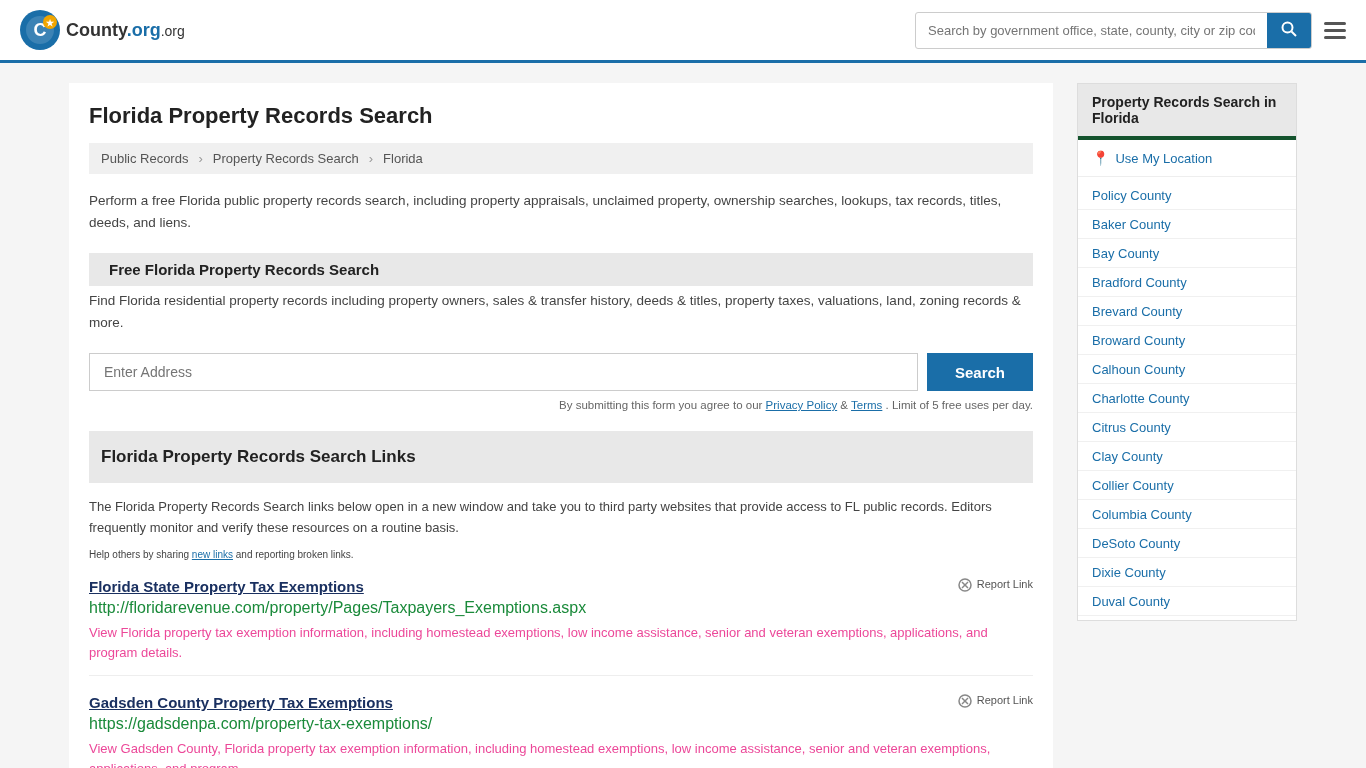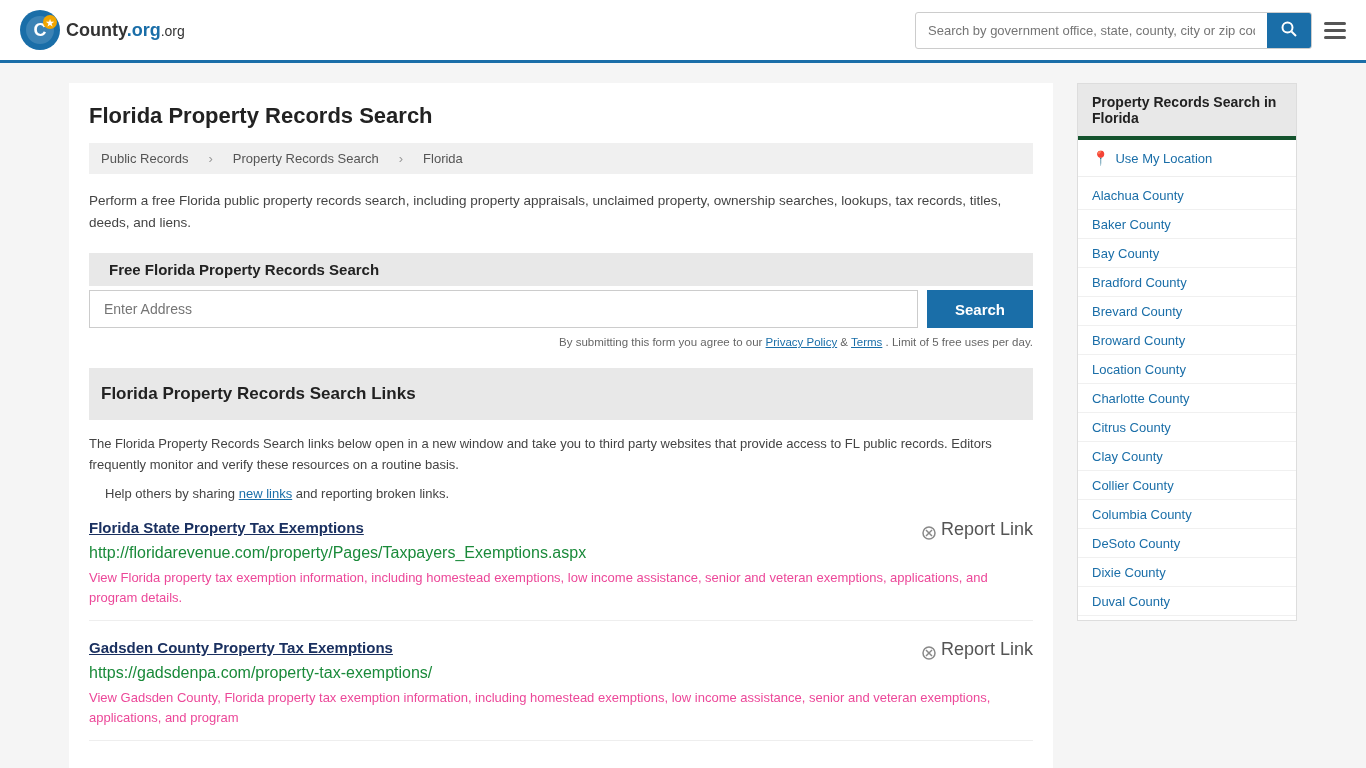--- a/index.html
+++ b/index.html
@@ -102,21 +102,21 @@
       margin-bottom: 14px;
     }
     .breadcrumb {
       background: #f0f0f0;
       padding: 8px 12px;
       font-size: 13px;
       color: #555;
       margin-bottom: 16px;
       display: flex;
       align-items: center;
-      gap: 20px;
+      gap: 10px;
     }
     .breadcrumb a {
       color: #555;
       text-decoration: none;
     }
     .breadcrumb .sep { color: #999; }
 
     .description {
       font-size: 13.5px;
       color: #444;
@@ -176,24 +176,23 @@
       margin-bottom: 14px;
     }
 
     .links-description {
       font-size: 13px;
       color: #444;
       line-height: 1.6;
       margin-bottom: 10px;
     }
     .sharing-note {
-      font-size: 13px;
+      font-size: 10px;
       color: #444;
       margin-bottom: 18px;
-      margin-left: 16px;
     }
     .sharing-note a {
       color: #1a6ea8;
       text-decoration: underline;
     }
 
     .record-link-block {
       margin-bottom: 18px;
       border-bottom: 1px solid #eee;
       padding-bottom: 12px;
@@ -206,23 +205,23 @@
     }
     .record-link-title {
       font-size: 15px;
       font-weight: bold;
       color: #1a3060;
       text-decoration: underline;
       cursor: pointer;
     }
     .report-link-btn {
       display: flex;
-      align-items: flex-end;
+      align-items: flex-start;
       gap: 5px;
-      font-size: 18px;
+      font-size: 11px;
       color: #555;
       cursor: pointer;
       white-space: nowrap;
     }
     .record-link-url {
       color: #1a8a3a;
       font-size: 16px;
       margin-bottom: 6px;
       word-break: break-all;
     }
@@ -317,20 +316,21 @@
       <a href="#">Public Records</a>
       <span class="sep">›</span>
       <a href="#">Property Records Search</a>
       <span class="sep">›</span>
       <span>Florida</span>
     </div>
 
     <p class="description">Perform a free Florida public property records search, including property appraisals, unclaimed property, ownership searches, lookups, tax records, titles, deeds, and liens.</p>
 
     <div class="section-header">Free Florida Property Records Search</div>
+    <p class="description">Find Florida residential property records including property owners, sales &amp; transfer history, deeds &amp; titles, property taxes, valuations, land, zoning records &amp; more.</p>
 
     <div class="address-search-row">
       <input class="address-input" type="text" placeholder="Enter Address" style="">
       <button class="search-btn">Search</button>
     </div>
     <div class="form-note">
       <span>By submitting this form you agree to our</span>
       <a href="#">Privacy Policy</a>
       <span> &amp; </span>
       <a href="#">Terms</a>
@@ -380,27 +380,27 @@
   </div>
 
   <aside class="sidebar">
     <div class="sidebar-box">
       <div class="sidebar-title">Property Records Search in Florida</div>
       <div class="sidebar-location">
         <span class="location-icon">📍</span>
         <a href="#">Use My Location</a>
       </div>
       <div class="sidebar-counties" id="counties-list">
-      <div class="sidebar-county"><a href="#">Alachua County</a></div>
+      <div class="sidebar-county"><a href="#">Policy County</a></div>
           <div class="sidebar-county"><a href="#">Baker County</a></div>
           <div class="sidebar-county"><a href="#">Bay County</a></div>
           <div class="sidebar-county"><a href="#">Bradford County</a></div>
           <div class="sidebar-county"><a href="#">Brevard County</a></div>
           <div class="sidebar-county"><a href="#">Broward County</a></div>
-          <div class="sidebar-county"><a href="#">Location County</a></div>
+          <div class="sidebar-county"><a href="#">Calhoun County</a></div>
           <div class="sidebar-county"><a href="#">Charlotte County</a></div>
           <div class="sidebar-county"><a href="#">Citrus County</a></div>
           <div class="sidebar-county"><a href="#">Clay County</a></div>
           <div class="sidebar-county"><a href="#">Collier County</a></div>
           <div class="sidebar-county"><a href="#">Columbia County</a></div>
           <div class="sidebar-county"><a href="#">DeSoto County</a></div>
           <div class="sidebar-county"><a href="#">Dixie County</a></div>
           <div class="sidebar-county"><a href="#">Duval County</a></div>
         </div>
     </div>

